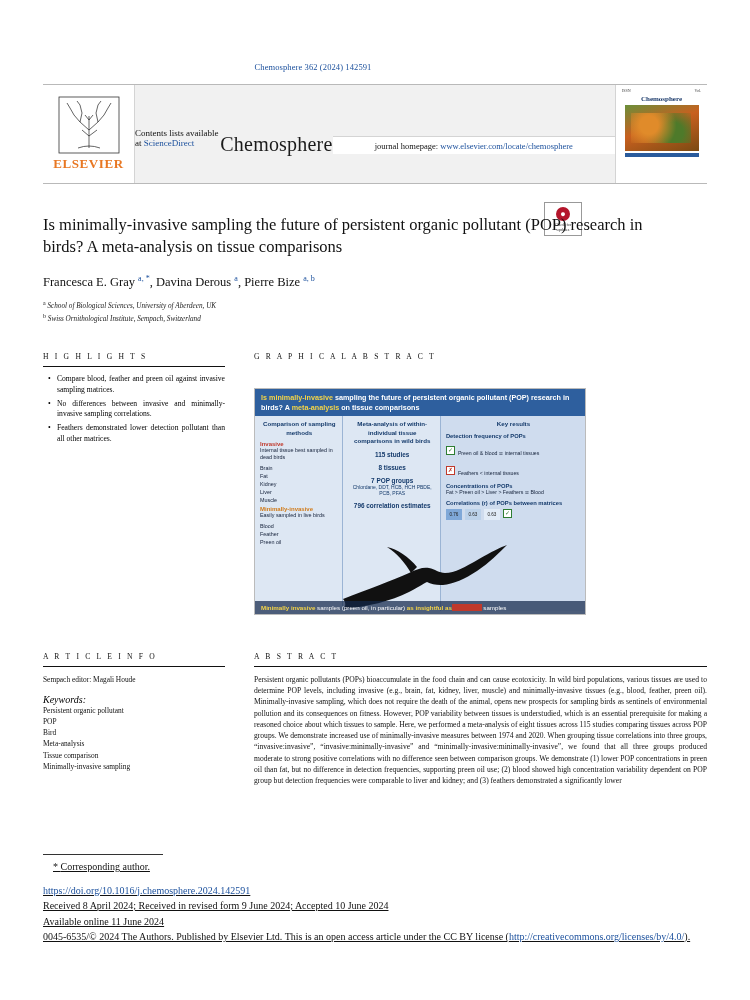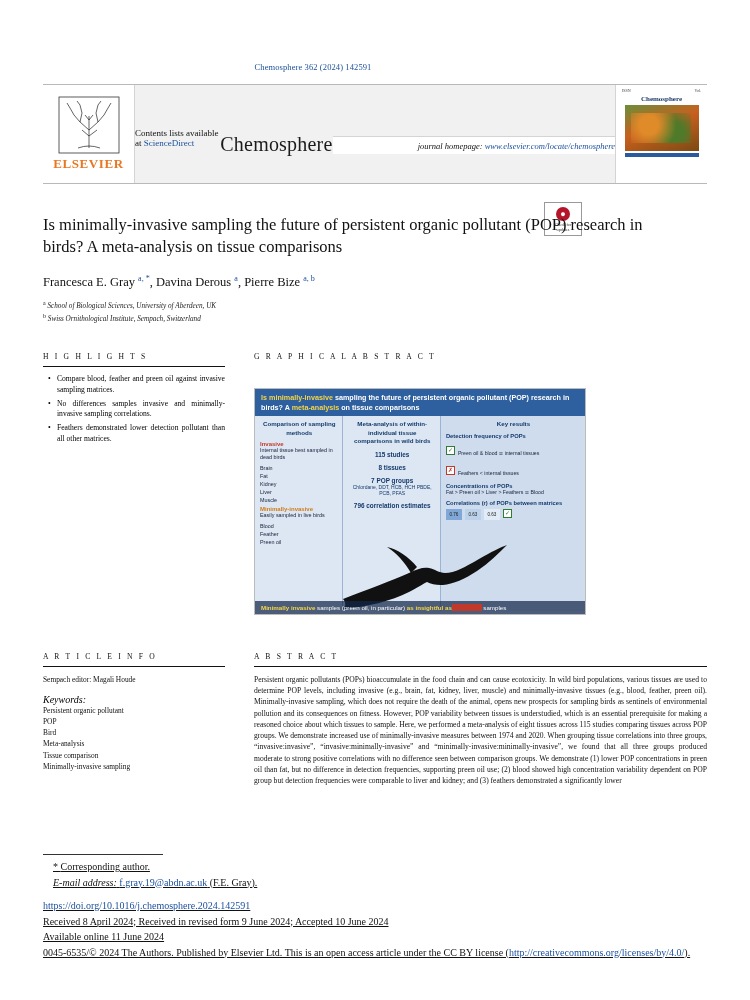--- a/index.html
+++ b/index.html
@@ -79,27 +79,26 @@
   .journal-title {
     font-family: "Liberation Serif", serif;
     font-size: 20px;
     color: #1b1b1b;
     margin-top: 14px;
     letter-spacing: 0.2px;
   }
   .homepage-bar {
     margin-top: 15px;
     width: 100%;
-    text-align: right;
+    text-align: center;
     font-size: 8.5px;
     background: #ffffff;
     padding: 4px 0 3px 0;
     border-top: 0.8px solid #d4d4d4;
     color: #111;
-    font-style: italic;
   }
   .homepage-bar a { color: #1a4f9c; text-decoration: none; }
   .mast-cover {
     width: 92px;
     border-left: 0.8px solid #d4d4d4;
     display: flex;
     flex-direction: column;
     align-items: center;
     box-sizing: border-box;
     padding: 3px;
@@ -438,21 +437,21 @@
 
   <div class="affil">
     <div><sup>a</sup> <span>School of Biological Sciences, University of Aberdeen, UK</span></div>
     <div><sup>b</sup> <span>Swiss Ornithological Institute, Sempach, Switzerland</span></div>
   </div>
 
   <div class="col-left">
     <div class="sec-head">H I G H L I G H T S</div>
     <ul class="highlights">
       <li>Compare blood, feather and preen oil against invasive sampling matrices.</li>
-      <li>No differences samples invasive and minimally-invasive sampling correlations.</li>
+      <li>No differences between invasive and minimally-invasive sampling correlations.</li>
       <li>Feathers demonstrated lower detection pollutant than all other matrices.</li>
     </ul>
   </div>
 
   <div class="col-right">
     <div class="sec-head noline">G R A P H I C A L   A B S T R A C T</div>
   </div>
 
   <div class="ga-wrap">
     <div class="ga-title">
@@ -529,24 +528,19 @@
     <div class="sec-head">A B S T R A C T</div>
     <div class="abstract-text">Persistent organic pollutants (POPs) bioaccumulate in the food chain and can cause ecotoxicity. In wild bird populations, various tissues are used to determine POP levels, including invasive (e.g., brain, fat, kidney, liver, muscle) and minimally-invasive tissues (e.g., blood, feather, preen oil). Minimally-invasive sampling, which does not require the death of the animal, opens new prospects for sampling birds as sentinels of environmental pollution and its consequences on fitness. However, POP variability between tissues is understudied, which is an essential prerequisite for making a reasoned choice about which tissues to sample. Here, we performed a meta-analysis of eight tissues across 115 studies comparing tissues across POP groups. We demonstrate increased use of minimally-invasive measures between 1974 and 2020. When grouping tissue correlations into three groups, “invasive:invasive”, “invasive:minimally-invasive” and “minimally-invasive:minimally-invasive”, we found that all three groups produced moderate to strong positive correlations with no difference seen between comparison groups. We demonstrate (1) lower POP concentrations in preen oil than fat, but no difference in detection frequencies, supporting preen oil use; (2) blood showed high concentration variability dependent on POP group but detection frequencies were comparable to liver and kidney; and (3) feathers demonstrated a significantly lower</div>
   </div>
 
   <div class="footer">
     <div class="rule"></div>
     <div class="f-indent">
       <span>*</span>
       <span>Corresponding author.</span>
     </div>
-    <div class="f-indent">
-      <span class="f-ital">E-mail address:</span>
-      <a href="#">f.gray.19@abdn.ac.uk</a>
-      <span>(F.E. Gray).</span>
-    </div>
     <div class="doi">https://doi.org/10.1016/j.chemosphere.2024.142591</div>
     <div>Received 8 April 2024; Received in revised form 9 June 2024; Accepted 10 June 2024</div>
     <div>Available online 11 June 2024</div>
     <div><span>0045-6535/© 2024 The Authors.  Published by Elsevier Ltd.  This is an open access article under the CC BY license (</span><a href="#">http://creativecommons.org/licenses/by/4.0/</a><span>).</span></div>
   </div>
 
 </div>
 
 </body></html>

